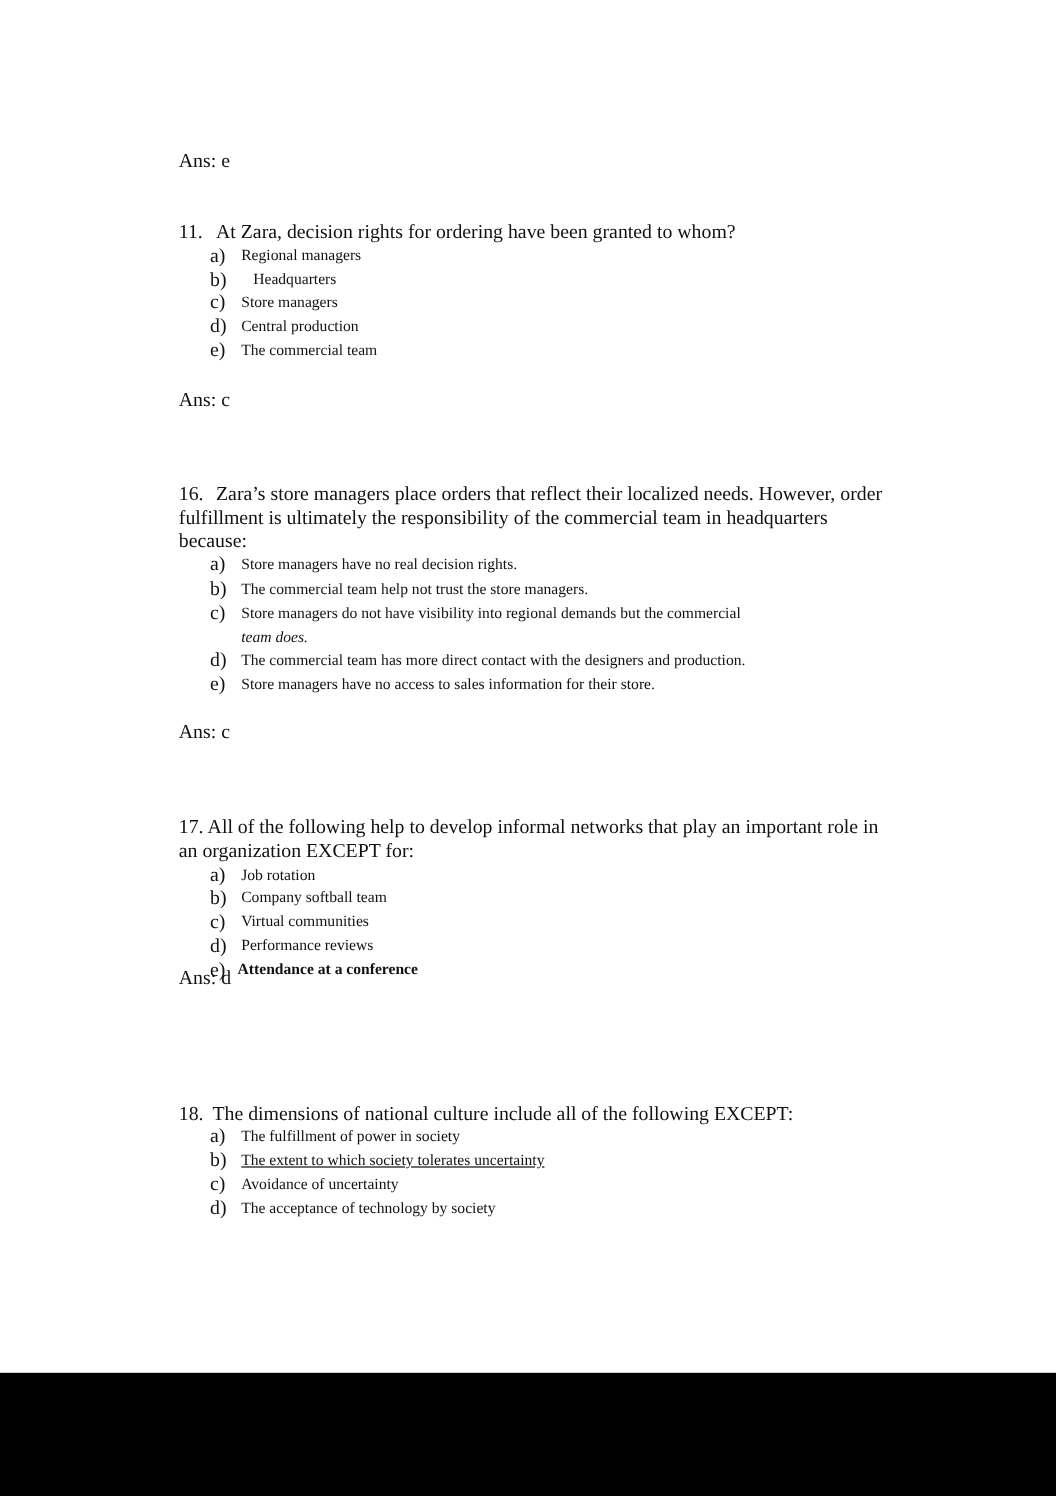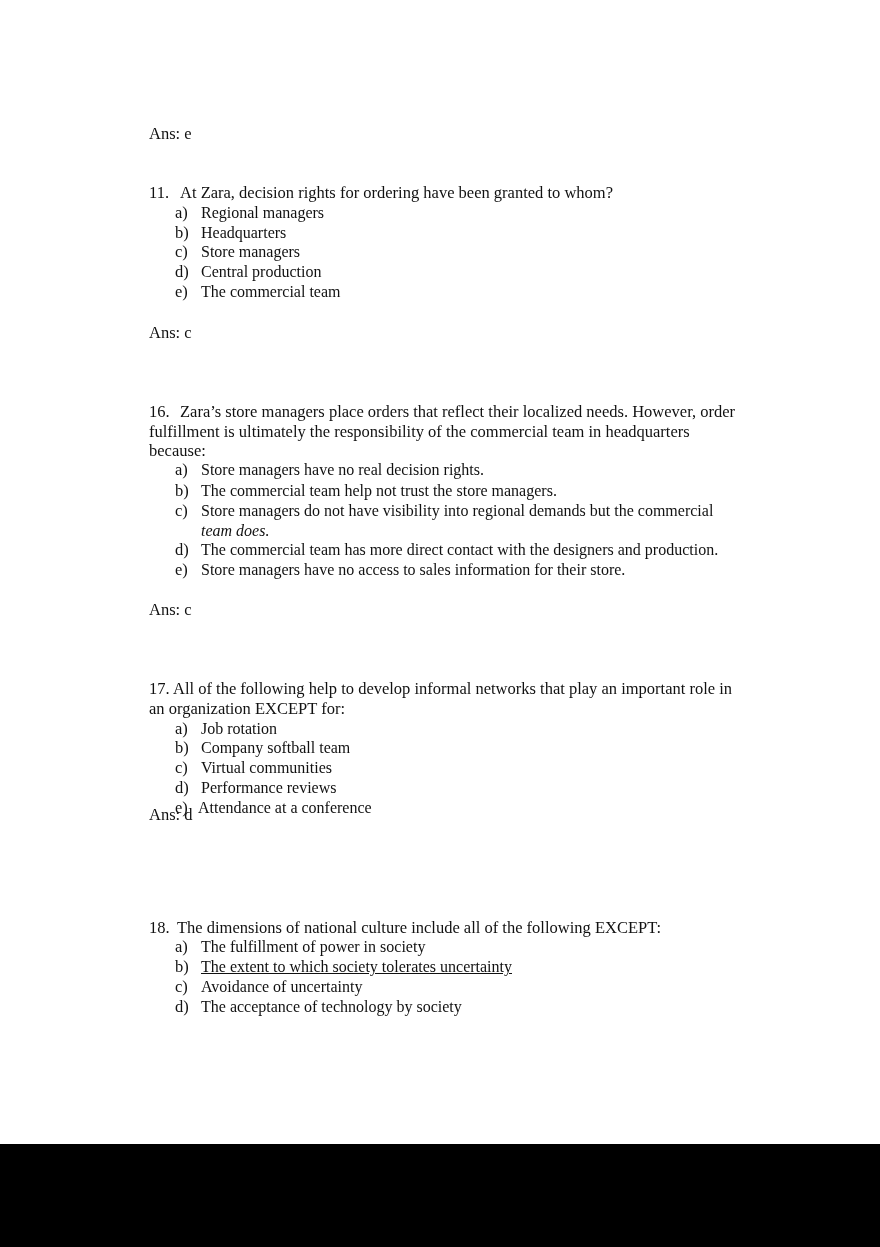--- a/index.html
+++ b/index.html
@@ -1,38 +1,38 @@
 <!DOCTYPE html>
 <html><head>
   <meta charset="utf-8">
   <style>
     html, body { margin: 0; padding: 0; }
     body { width: 880px; height: 1247px; background: #ffffff; position: relative; overflow: hidden;
       font-family: "Liberation Serif", "DejaVu Serif", serif; color: #111; }
     .page { position: absolute; left: 0; top: 0; width: 880px; height: 1228px; background: #fff; margin-left: 20px; }
     .line { position: absolute; font-size: 16.5px; line-height: 20px; white-space: nowrap; }
     .opt-letter { position: absolute; font-size: 16.5px; line-height: 20px; }
-    .opt-text { position: absolute; font-size: 16px; line-height: 20px; white-space: nowrap; }
+    .opt-text { position: absolute; font-size: 13px; line-height: 20px; white-space: nowrap; }
     .bottom-bar { position: absolute; left: 0; top: 1144px; width: 880px; height: 103px; background: #000; }
   </style>
 </head>
 <body>
 
 <div class="page">
 
   <div class="line" style="left:129px; top:124px;">Ans: e</div>
 
   <div>
     <div class="line" style="left:129px; top:183px;">11.</div>
     <div class="line" style="left:160px; top:183px;">At Zara, decision rights for ordering have been granted to whom?</div>
 
     <div class="opt-letter" style="left:155px; top:203px;">a)</div>
     <div class="opt-text" style="left:181px; top:203px;">Regional managers</div>
     <div class="opt-letter" style="left:155px; top:223px;">b)</div>
-    <div class="opt-text" style="left:181px; top:223px;">Headquarters</div>
+    <div class="opt-text" style="left:191px; top:223px;">Headquarters</div>
     <div class="opt-letter" style="left:155px; top:242px;">c)</div>
     <div class="opt-text" style="left:181px; top:242px;">Store managers</div>
     <div class="opt-letter" style="left:155px; top:262px;">d)</div>
     <div class="opt-text" style="left:181px; top:262px;">Central production</div>
     <div class="opt-letter" style="left:155px; top:282px;">e)</div>
     <div class="opt-text" style="left:181px; top:282px;">The commercial team</div>
 
     <div class="line" style="left:129px; top:323px;">Ans: c</div>
   </div>
 
@@ -64,21 +64,21 @@
 
     <div class="opt-letter" style="left:155px; top:719px;">a)</div>
     <div class="opt-text" style="left:181px; top:719px;">Job rotation</div>
     <div class="opt-letter" style="left:155px; top:738px;">b)</div>
     <div class="opt-text" style="left:181px; top:738px;">Company softball team</div>
     <div class="opt-letter" style="left:155px; top:758px;">c)</div>
     <div class="opt-text" style="left:181px; top:758px;">Virtual communities</div>
     <div class="opt-letter" style="left:155px; top:778px;">d)</div>
     <div class="opt-text" style="left:181px; top:778px;">Performance reviews</div>
     <div class="opt-letter" style="left:155px; top:798px;">e)</div>
-    <div class="opt-text" style="left:178px; top:798px;">Attendance at a conference</div>
+    <div class="opt-text" style="left:178px; top:798px;font-weight:bold;">Attendance at a conference</div>
 
     <div class="line" style="left:129px; top:805px;">Ans: d</div>
   </div>
 
   <div>
     <div class="line" style="left:129px; top:918px;">18.</div>
     <div class="line" style="left:157px; top:918px;">The dimensions of national culture include all of the following EXCEPT:</div>
 
     <div class="opt-letter" style="left:155px; top:937px;">a)</div>
     <div class="opt-text" style="left:181px; top:937px;">The fulfillment of power in society</div>

